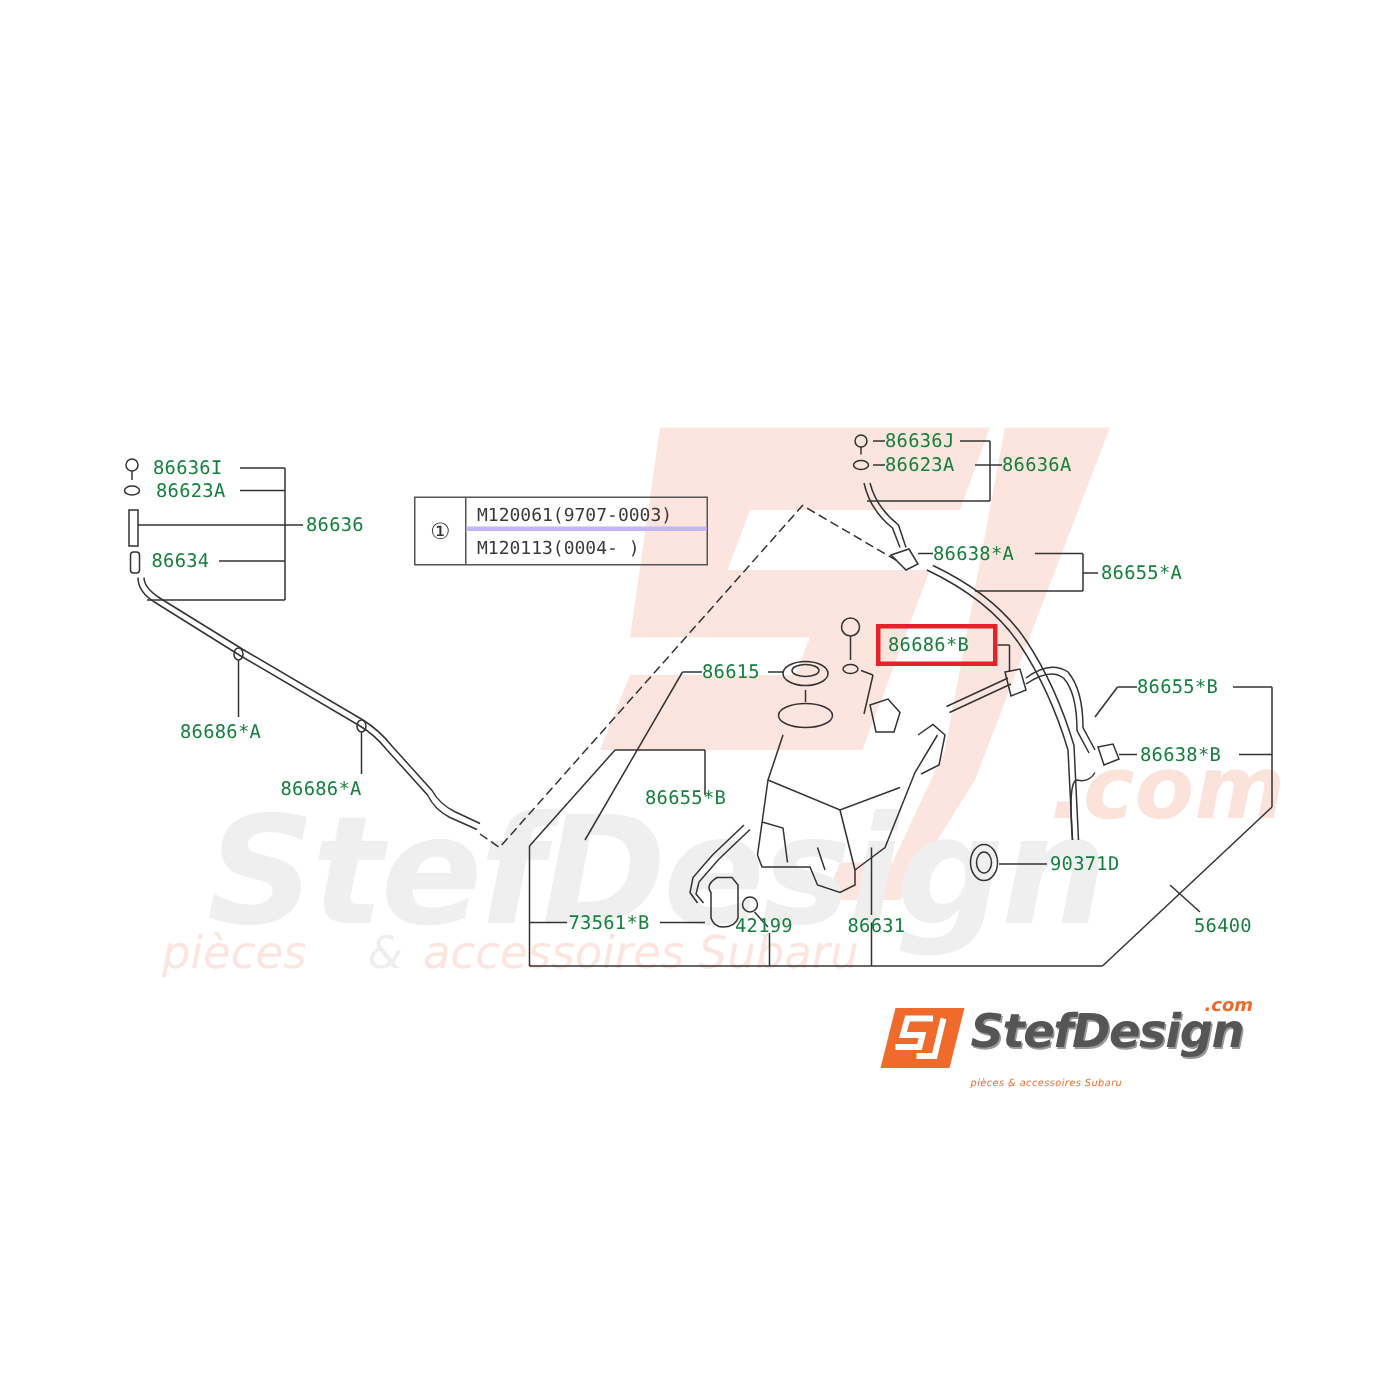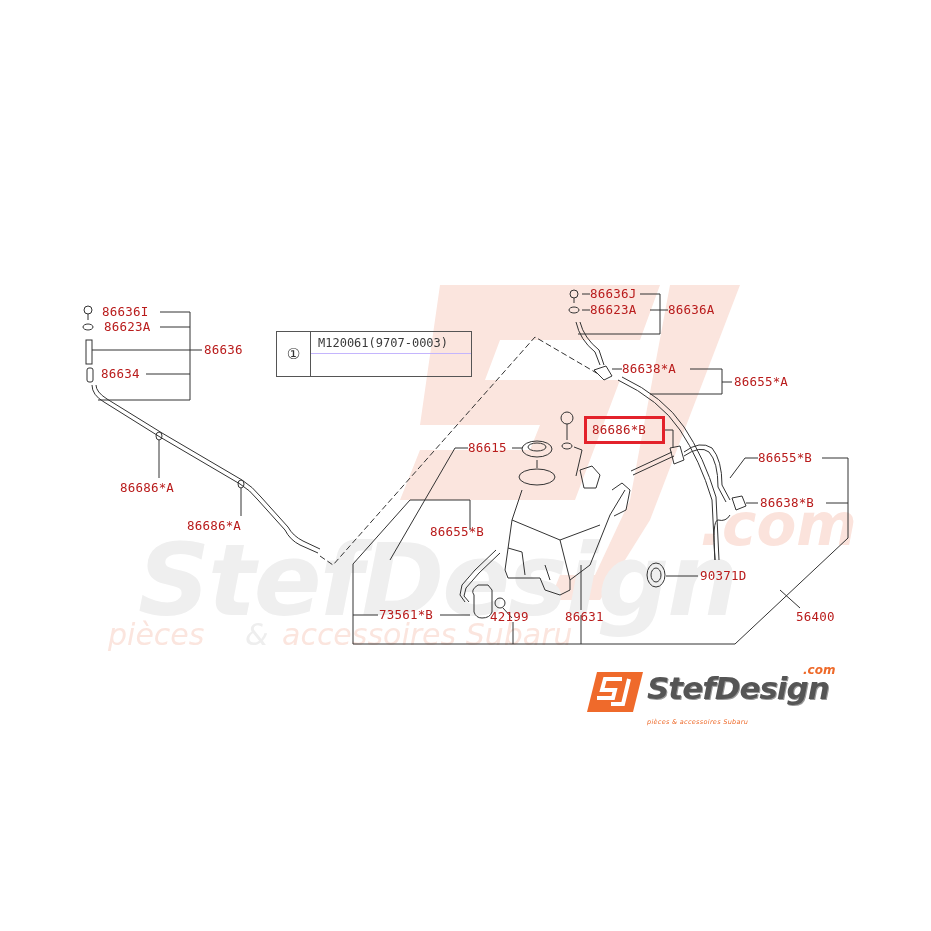--- a/index.html
+++ b/index.html
@@ -1,30 +1,30 @@
 <!DOCTYPE html>
 <html><head>
 <meta charset="utf-8">
 <style>
   html, body { margin:0; padding:0; background:#ffffff; }
   body { width:931px; height:931px; position:relative; overflow:hidden;
          font-family:"DejaVu Sans Mono", monospace; }
   #stage { position:absolute; left:0; top:0; width:931px; height:931px; }
   .lbl { position:absolute; font-family:"DejaVu Sans Mono", monospace;
-         font-size:12.5px; color:#b91c1c; letter-spacing:0.2px; white-space:nowrap;
+         font-size:12.5px; color:#15803d; letter-spacing:0.2px; white-space:nowrap;
          line-height:14px; background:transparent; }
   #legend-table { position:absolute; left:276px; top:331px; width:196px; height:46px;
                   border:1px solid #555; box-sizing:border-box; background:transparent; }
   #legend-table .mark { position:absolute; left:0; top:0; width:33px; height:44px;
                   border-right:1px solid #555; display:flex; align-items:center; justify-content:center;
                   font-family:"DejaVu Sans", sans-serif; font-size:15px; color:#333; }
   #legend-table .row { position:absolute; left:34px; width:160px; height:22px;
                   font-family:"DejaVu Sans Mono", monospace; font-size:12px; color:#3a3a3a;
                   line-height:22px; padding-left:7px; box-sizing:border-box; white-space:nowrap; }
-  #legend-table .row.r1 { top:0; border-bottom:1px solid #c4b5fd; }
+  #legend-table .row.r1 { top:0; border-bottom:3px solid #c4b5fd; }
   #legend-table .row.r2 { top:22px; }
   #highlight-box { position:absolute; left:584px; top:416px; width:81px; height:28px;
                    border:3px solid #e3222b; box-sizing:border-box; }
   #logo { position:absolute; left:585px; top:666px; width:262px; height:52px; }
   .logo-word { position:absolute; left:62px; top:4px; font-family:"DejaVu Sans", sans-serif;
                font-weight:bold; font-style:italic; font-size:31px; color:#555;
                letter-spacing:-1px; text-shadow:1px 1px 0 #999; }
   .logo-com { position:absolute; left:218px; top:-3px; font-family:"DejaVu Sans", sans-serif;
               font-weight:bold; font-style:italic; font-size:12px; color:#ee6a2a; }
   .logo-tag { position:absolute; left:62px; top:40px; font-family:"DejaVu Sans", sans-serif;
@@ -177,20 +177,21 @@
   <span class="lbl" style="left:102px;top:305px">86636I</span>
   <span class="lbl" style="left:104px;top:320px">86623A</span>
   <span class="lbl" style="left:204px;top:343px">86636</span>
   <span class="lbl" style="left:101px;top:367px">86634</span>
   <span class="lbl" style="left:120px;top:481px">86686*A</span>
   <span class="lbl" style="left:187px;top:519px">86686*A</span>
 
   <div id="legend-table">
     <div class="mark">①</div>
     <div class="row r1">M120061(9707-0003)</div>
+    <div class="row r2">M120113(0004-     )</div>
   </div>
 
   <span class="lbl" style="left:590px;top:287px">86636J</span>
   <span class="lbl" style="left:590px;top:303px">86623A</span>
   <span class="lbl" style="left:668px;top:303px">86636A</span>
 
   <span class="lbl" style="left:622px;top:362px">86638*A</span>
   <span class="lbl" style="left:734px;top:375px">86655*A</span>
 
   <div id="highlight-box"></div>

